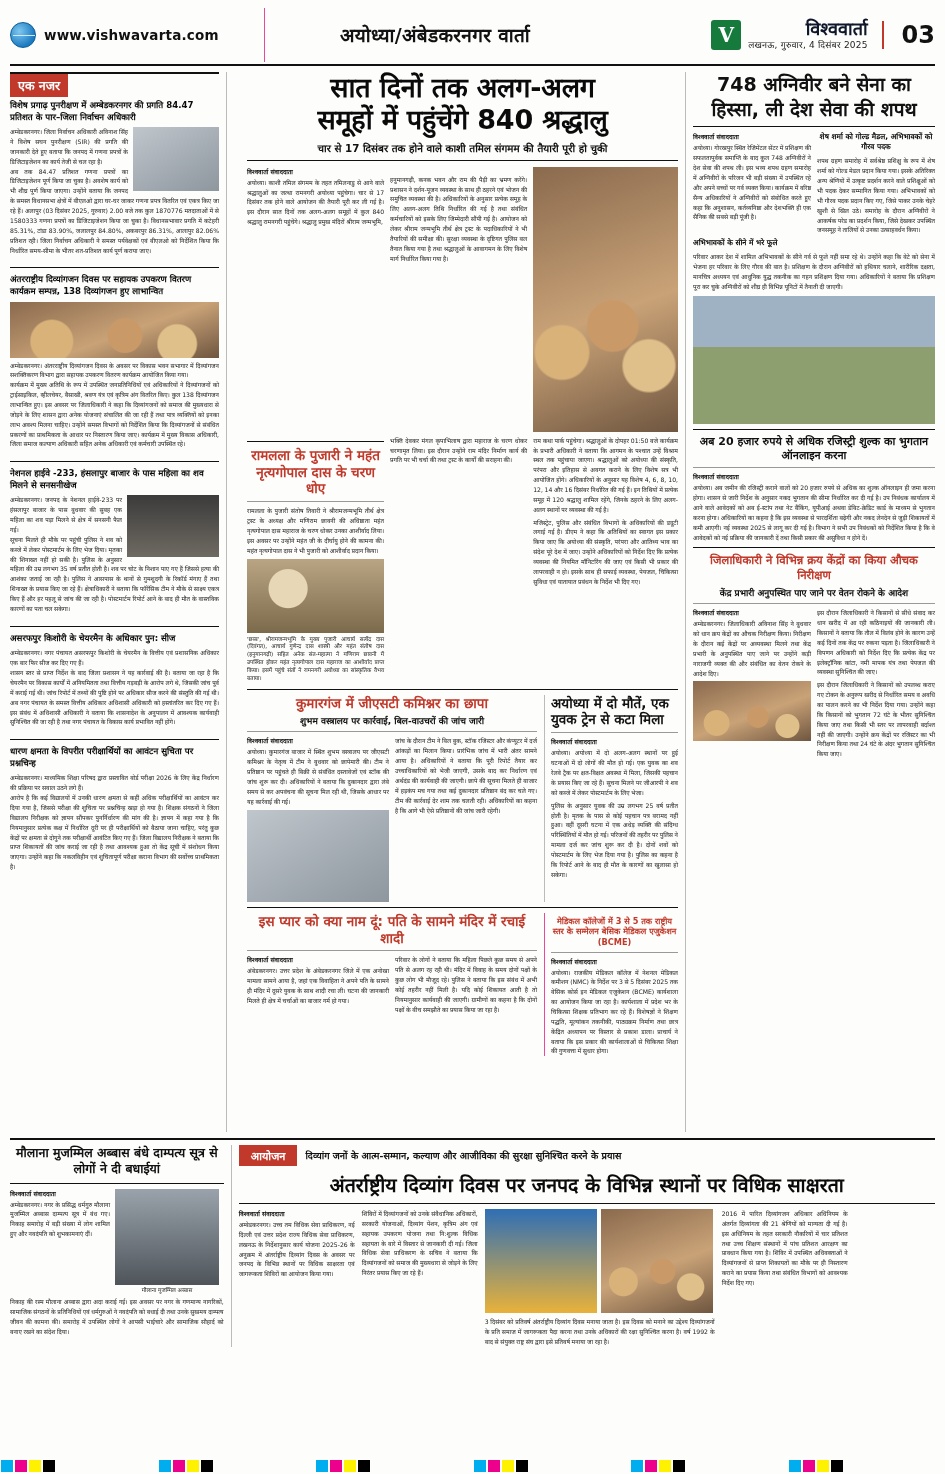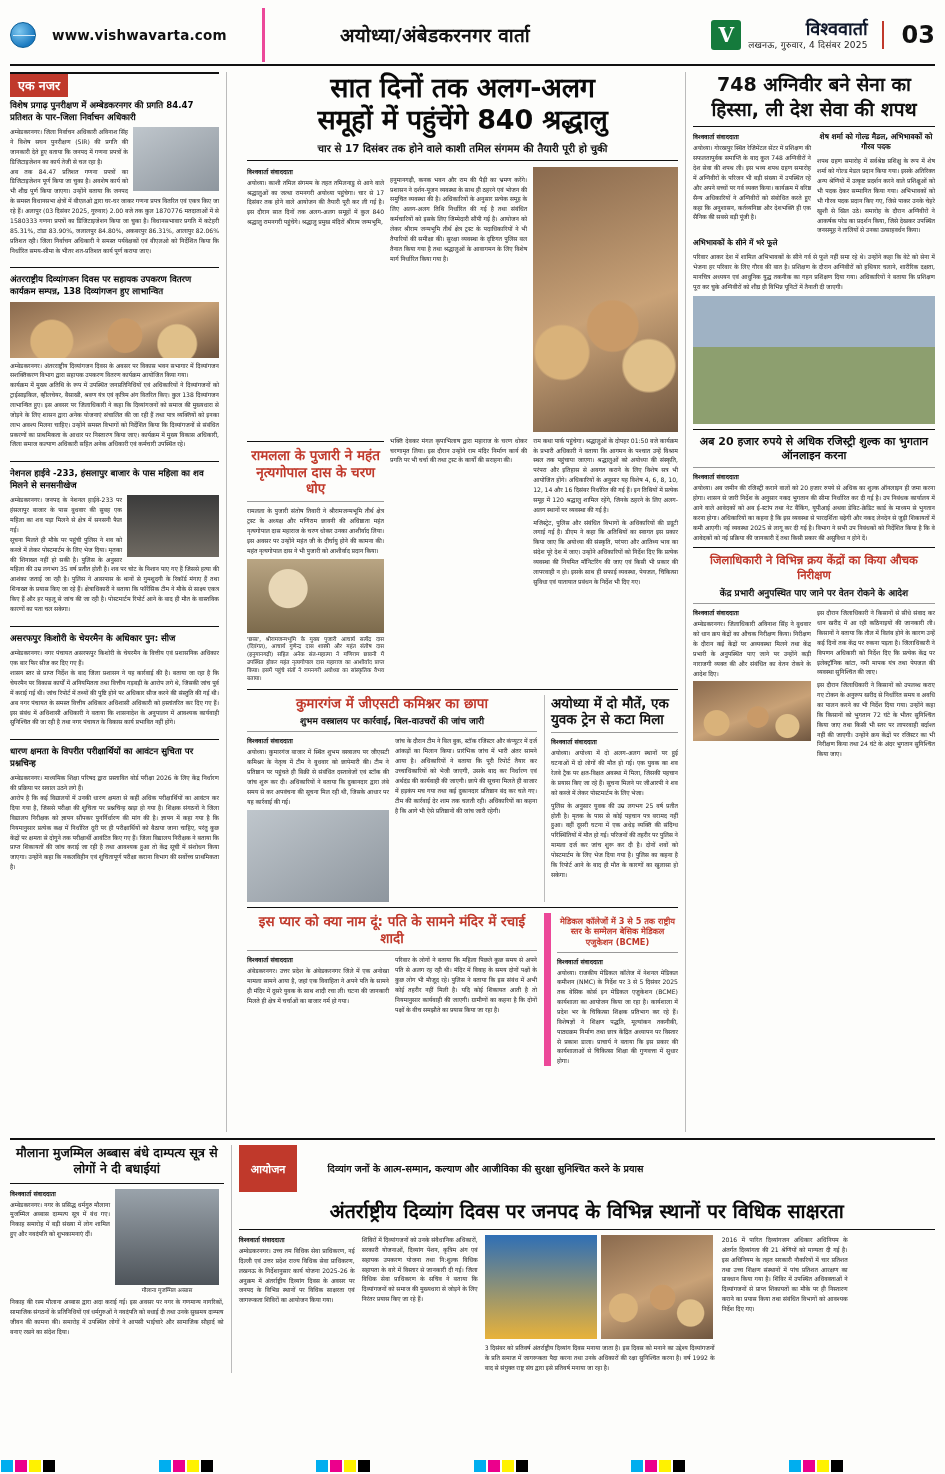--- a/index.html
+++ b/index.html
@@ -13,22 +13,22 @@
     overflow: hidden;
   }
   .page { position:absolute; inset:0; padding: 8px 10px 0 10px; }
 
   
   .masthead {
     display:flex; align-items:stretch; height:58px; border-bottom:2px solid #111;
     padding-bottom:2px;
   }
   .mh-left {
-    width:255px; display:flex; align-items:center; gap:16px;
-    border-right:3px solid #ec4899;
+    width:255px; display:flex; align-items:center; gap:8px;
+    border-right:1px solid #ec4899;
   }
   .globe {
     width:26px;height:26px;border-radius:50%;
     background: radial-gradient(circle at 35% 35%, #7ec8f0, #1b7ac0 70%);
     border:1px solid #0a5d96; flex:0 0 auto; position:relative;
   }
   .globe:after{content:"";position:absolute;left:2px;top:12px;width:22px;height:1px;background:#cfe9fa;}
   .site-url { font-size:13.5px; font-weight:bold; color:#111; letter-spacing:.2px;}
   .mh-center { flex:1; display:flex; align-items:center; justify-content:center; }
   .mh-center .sec-title {
@@ -106,22 +106,22 @@
 
   
   .c-head { font-size:19px; font-weight:bold; line-height:1.3; text-align:center;}
   .c-sub { font-size:9px; font-weight:bold; text-align:center; margin:3px 0;}
 
   
   .bottom { margin-top:6px; border-top:2px solid #111; padding-top:5px; display:flex; gap:7px;}
   .bt-left { width:216px; }
   .bt-right { width:712px; }
   .event-bar { display:flex; align-items:center; gap:8px; }
-  .event-tag { background:#c0392b;color:#fff;font-weight:bold;font-size:11px;padding:16px 12px;}
-  .event-line { font-size:9.5px; font-weight:bold; color:#111;margin-left:22px;}
+  .event-tag { background:#c0392b;color:#fff;font-weight:bold;font-size:11px;padding:3px 12px;}
+  .event-line { font-size:9.5px; font-weight:bold; color:#111;}
   .big-head2 { font-size:19.5px; font-weight:bold; text-align:center; margin:5px 0 4px; color:#0a0a0a;}
 
   
   .colorbars { position:absolute; left:0; right:0; bottom:0; height:16px; display:flex; }
   .cb-seg { flex:1; display:flex; }
   .cb-seg i { display:block; width:12px; height:12px; margin:2px 1px;}
 
   
   .p-crowd { background:
      radial-gradient(circle at 20% 70%, #d9b27a 0 12%, transparent 13%),
@@ -290,21 +290,21 @@
           <div style="display:flex;gap:6px;">
             <div style="width:142px;">
               <div class="byline">विश्ववार्ता संवाददाता</div>
               <div class="body-txt">अंबेडकरनगर। उत्तर प्रदेश के अंबेडकरनगर जिले में एक अनोखा मामला सामने आया है, जहां एक विवाहिता ने अपने पति के सामने ही मंदिर में दूसरे युवक के साथ शादी रचा ली। घटना की जानकारी मिलते ही क्षेत्र में चर्चाओं का बाजार गर्म हो गया।</div>
             </div>
             <div style="width:142px;">
               <div class="body-txt">परिवार के लोगों ने बताया कि महिला पिछले कुछ समय से अपने पति से अलग रह रही थी। मंदिर में विवाह के समय दोनों पक्षों के कुछ लोग भी मौजूद रहे। पुलिस ने बताया कि इस संबंध में अभी कोई तहरीर नहीं मिली है। यदि कोई शिकायत आती है तो नियमानुसार कार्यवाही की जाएगी। ग्रामीणों का कहना है कि दोनों पक्षों के बीच समझौते का प्रयास किया जा रहा है।</div>
             </div>
           </div>
         </div>
-        <div style="width:150px;border-left:7px solid #ec4899;padding-left:6px;">
+        <div style="width:150px;border-left:1px solid #ec4899;padding-left:6px;">
           <div class="c-sub redhead" style="font-size:8.2px;line-height:1.3;">मेडिकल कॉलेजों में 3 से 5 तक राष्ट्रीय स्तर के सम्मेलन बेसिक मेडिकल एजुकेशन (BCME)</div>
           <div class="rule-thin"></div>
           <div class="byline">विश्ववार्ता संवाददाता</div>
           <div class="body-txt">अयोध्या। राजकीय मेडिकल कॉलेज में नेशनल मेडिकल कमीशन (NMC) के निर्देश पर 3 से 5 दिसंबर 2025 तक बेसिक कोर्स इन मेडिकल एजुकेशन (BCME) कार्यशाला का आयोजन किया जा रहा है। कार्यशाला में प्रदेश भर के चिकित्सा शिक्षक प्रतिभाग कर रहे हैं। विशेषज्ञों ने शिक्षण पद्धति, मूल्यांकन तकनीकी, पाठ्यक्रम निर्माण तथा छात्र केंद्रित अध्यापन पर विस्तार से प्रकाश डाला। प्राचार्य ने बताया कि इस प्रकार की कार्यशालाओं से चिकित्सा शिक्षा की गुणवत्ता में सुधार होगा।</div>
         </div>
       </div>
     </div>
 
     <div class="col col-c vline" style="padding-left:7px;">
 

